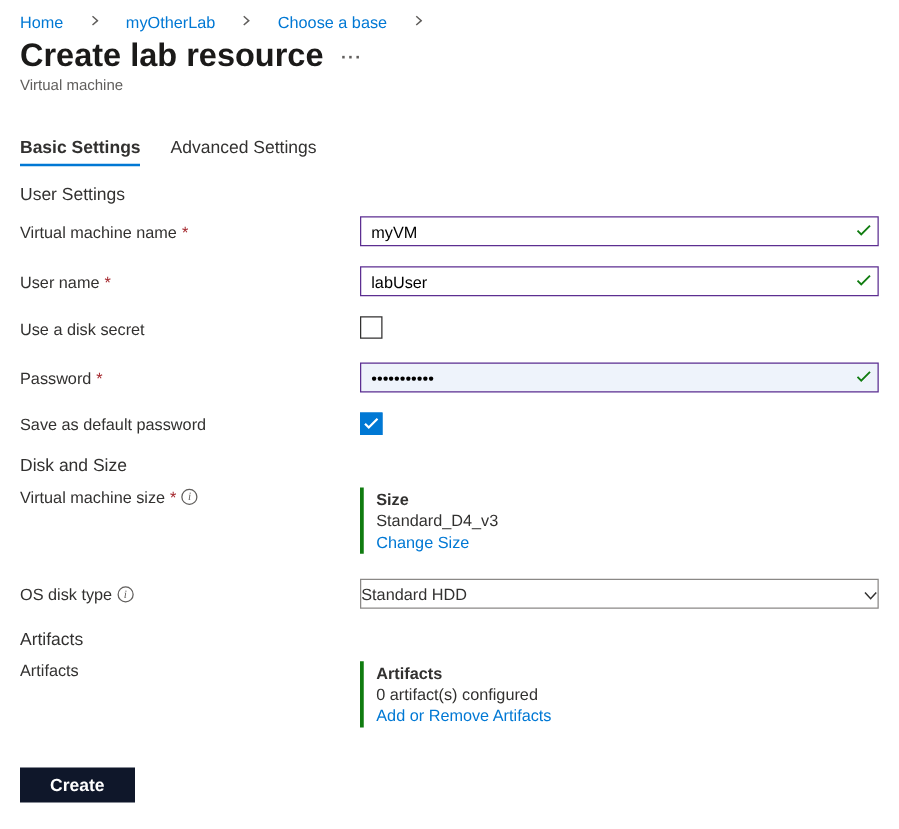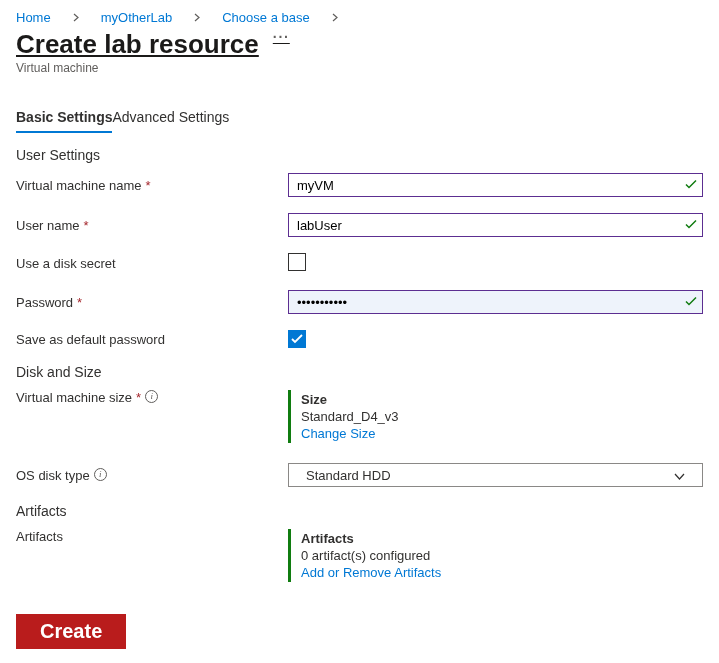--- a/index.html
+++ b/index.html
@@ -30,39 +30,39 @@
     .breadcrumb .sep {
       color: #605e5c;
       font-size: 11px;
     }
     .page-title {
       font-size: 26px;
       font-weight: 600;
       color: #1b1a19;
       margin-top: 2px;
       display: flex;
-      align-items: flex-start;
+      align-items: center;
       gap: 14px;
-      text-decoration: underline;
     }
     .more-dots {
       color: #605e5c;
       font-size: 14px;
       font-weight: 600;
       letter-spacing: 1px;
       cursor: pointer;
     }
     .subtitle {
       color: #605e5c;
       font-size: 12px;
       margin-top: 1px;
       margin-bottom: 34px;
     }
     .tabs {
       display: flex;
+      gap: 24px;
       border-bottom: none;
       margin-bottom: 14px;
     }
     .tab {
       font-size: 14px;
       padding-bottom: 6px;
       cursor: pointer;
       color: #323130;
     }
     .tab.active {
@@ -82,20 +82,21 @@
     }
     .form-row.align-top {
       align-items: flex-start;
     }
     .form-label {
       width: 272px;
       flex-shrink: 0;
       font-size: 13px;
       color: #323130;
       display: flex;
+      align-items: center;
       gap: 4px;
     }
     .required {
       color: #a4262c;
     }
     .info-icon {
       display: inline-flex;
       align-items: center;
       justify-content: center;
       width: 13px;
@@ -151,21 +152,21 @@
       border-color: #0078d4;
       color: #fff;
     }
     .select-box {
       width: 100%;
       height: 24px;
       border: 1px solid #8a8886;
       display: flex;
       align-items: center;
       justify-content: space-between;
-      padding: 0 17px;
+      padding: 0 0;
       font-size: 13px;
       cursor: pointer;
       background: #fff;
     }
     .chevron-down {
       color: #323130;
     }
     .info-panel {
       border-left: 3px solid #107c10;
       padding: 2px 0 2px 10px;
@@ -178,25 +179,25 @@
     .info-panel .panel-text {
       font-size: 13px;
       margin-bottom: 2px;
     }
     .link {
       color: #0078d4;
       cursor: pointer;
       font-size: 13px;
     }
     .btn-primary {
-      background: #b91c1c;
+      background: #0f172a;
       color: #fff;
       border: none;
       padding: 6px 24px;
-      font-size: 20px;
+      font-size: 14px;
       font-weight: 600;
       cursor: pointer;
       margin-top: 16px;
       font-family: inherit;
     }
   </style>
 </head>
 <body>
 
 

